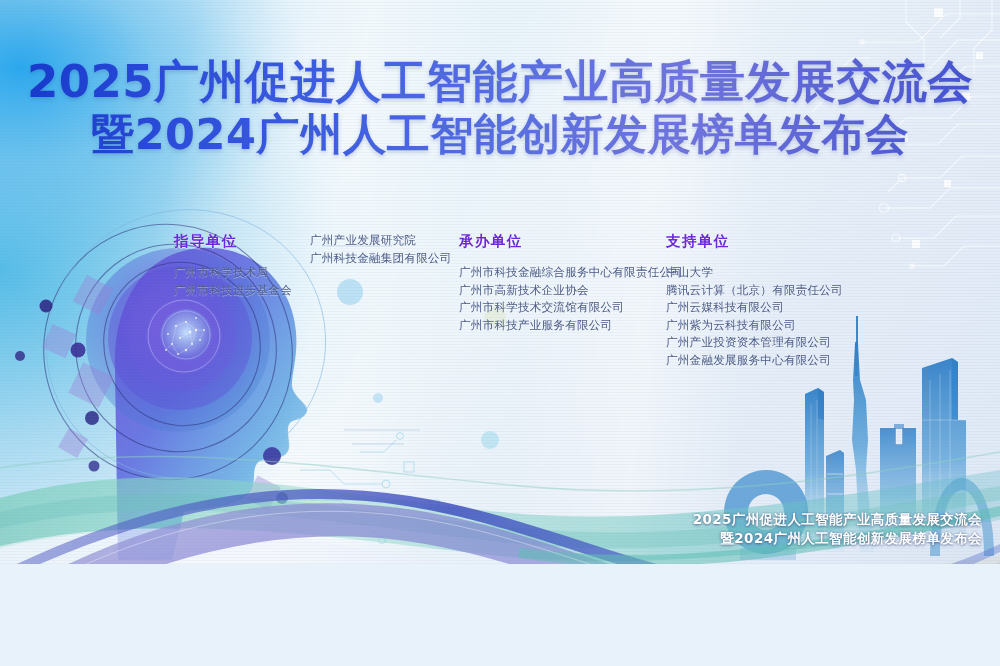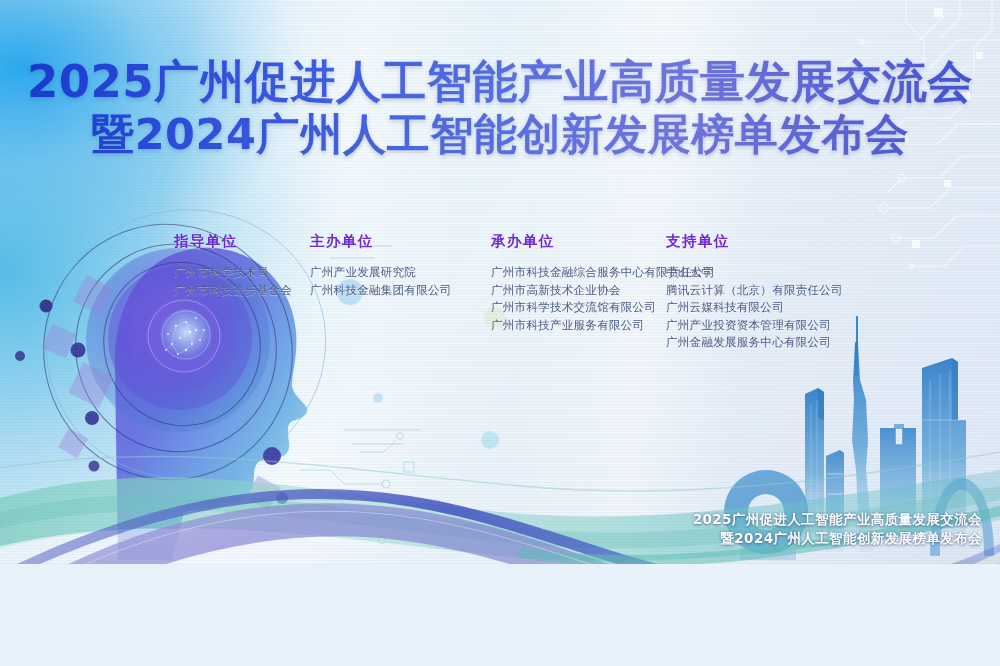--- a/index.html
+++ b/index.html
@@ -406,38 +406,38 @@
 
   <div class="orgs">
 
     <div class="org-col" style="left:174px;">
       <div class="org-head">指导单位</div>
       <div class="org-item">广州市科学技术局</div>
       <div class="org-item">广州市科技进步基金会</div>
     </div>
 
     <div class="org-col" style="left:310px;">
-      <div class="org-head">主办单位</div>
       <div class="org-item">广州产业发展研究院</div>
       <div class="org-item">广州科技金融集团有限公司</div>
     </div>
 
-    <div class="org-col" style="left:459px;margin-left:32px;">
+    <div class="org-col" style="left:459px;">
       <div class="org-head">承办单位</div>
       <div class="org-item">广州市科技金融综合服务中心有限责任公司</div>
       <div class="org-item">广州市高新技术企业协会</div>
       <div class="org-item">广州市科学技术交流馆有限公司</div>
       <div class="org-item">广州市科技产业服务有限公司</div>
     </div>
 
     <div class="org-col" style="left:666px;">
       <div class="org-head">支持单位</div>
       <div class="org-item">中山大学</div>
       <div class="org-item">腾讯云计算（北京）有限责任公司</div>
       <div class="org-item">广州云媒科技有限公司</div>
+      <div class="org-item">广州紫为云科技有限公司</div>
       <div class="org-item">广州产业投资资本管理有限公司</div>
       <div class="org-item">广州金融发展服务中心有限公司</div>
     </div>
 
   </div>
 
   <div class="bg-vig"></div>
 
   <div class="watermark">
     <div class="wm-line">2025广州促进人工智能产业高质量发展交流会</div>

